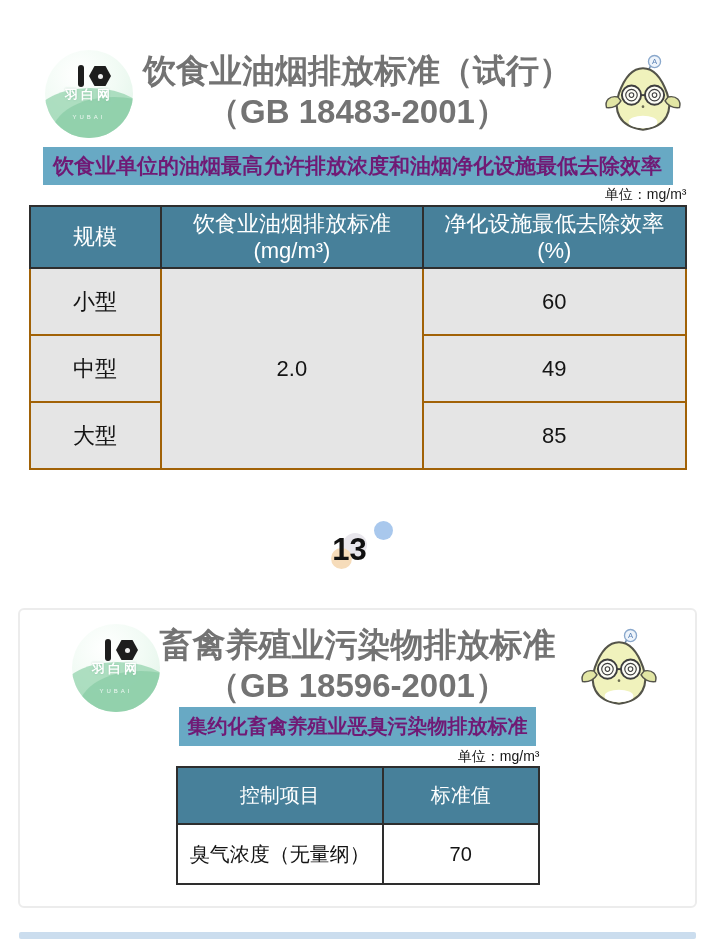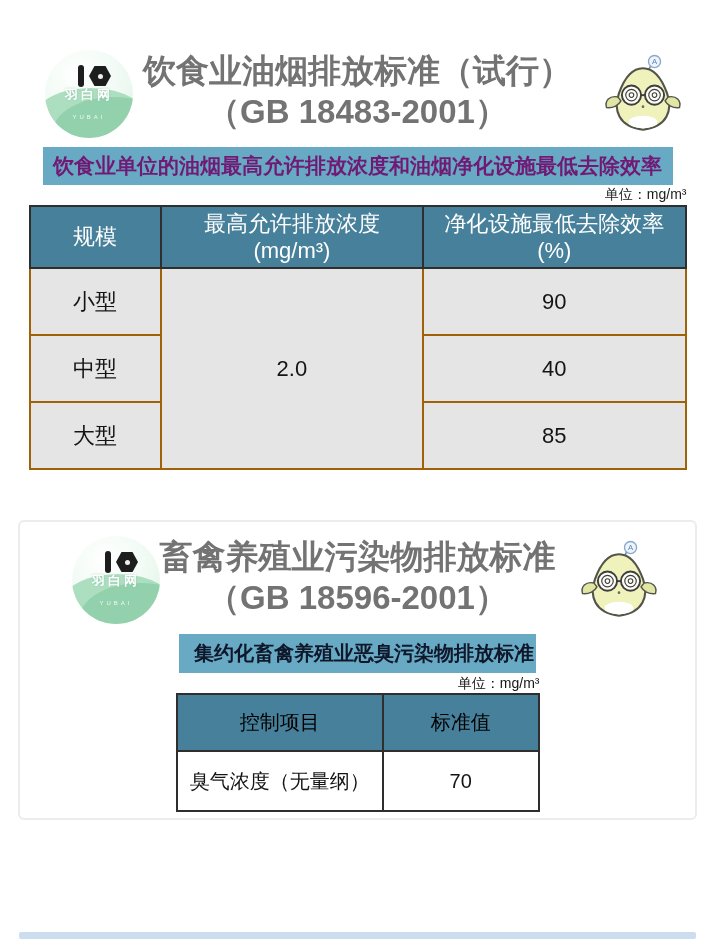--- a/index.html
+++ b/index.html
@@ -54,27 +54,27 @@
   .t1 th { background:#47809A; color:#fff; font-weight:400; height:62px;
            border:2px solid #2e2e2e; line-height:1.25; }
   .t1 td { background:#e5e5e5; height:67px; border:2px solid #a16207; }
   .t1 .c1 { width:20%; } .t1 .c2 { width:40%; } .t1 .c3 { width:40%; }
   
   .card { position:relative; width:679px; height:300px; margin:32px auto 0;
           border:2px solid #ececec; border-radius:6px; padding-top:14px; background:#fff; }
   .card .title-row { margin-top:0; height:82px; }
   .card .logo { left:52px; }
   .card .mascot { right:28px; }
-  .banner2 { width:357px; margin:16px auto 0; background:#68A9C4; color:#0f172a;
-             font-size:20px; font-weight:700; text-align:right; padding:6px 2px;
+  .banner2 { width:357px; margin:1px auto 0; background:#68A9C4; color:#701a75;
+             font-size:20px; font-weight:700; text-align:center; padding:6px 2px;
              white-space:nowrap; overflow:hidden; }
   .t2-wrap { width:364px; margin:0 auto; }
   .t2-unit { text-align:right; font-size:14px; height:20px; padding-top:2px; }
   .t2 { width:364px; font-size:20px; }
-  .t2 th { background:#47809A; color:#000000; font-weight:400; height:57px; border:2px solid #2e2e2e; }
+  .t2 th { background:#47809A; color:#ffffff; font-weight:400; height:57px; border:2px solid #2e2e2e; }
   .t2 td { background:#fff; height:60px; border:2px solid #2e2e2e; }
   .t2 .c1 { width:57%; } .t2 .c2 { width:43%; }
   .bottom-strip { position:absolute; left:19px; top:932px; width:677px; height:7px;
                   background:#CBDDEE; border-radius:2px; z-index:3; }
 </style>
 </head>
 <body>
 
 <section class="sec-top">
 
@@ -113,48 +113,54 @@
   </div>
 
   <div class="banner">饮食业单位的油烟最高允许排放浓度和油烟净化设施最低去除效率</div>
   <div class="unit-line">单位：mg/m³</div>
 
   <table class="t1">
     <thead>
       <tr>
         <th class="c1">规模</th>
         <th class="c2">
-          <span>最高允许排放浓度</span><br>
+          <span>饮食业油烟排放标准</span><br>
           <span>(mg/m³)</span>
         </th>
         <th class="c3">
           <span>净化设施最低去除效率</span><br>
           <span>(%)</span>
         </th>
       </tr>
     </thead>
     <tbody>
       <tr>
         <td>小型</td>
         <td rowspan="3">2.0</td>
-        <td>90</td>
+        <td>60</td>
       </tr>
       <tr>
         <td>中型</td>
-        <td>40</td>
+        <td>49</td>
       </tr>
       <tr>
         <td>大型</td>
         <td>85</td>
       </tr>
     </tbody>
   </table>
 </section>
 
 <section class="sec-bottom">
+  <div class="pagenum-wrap">
+    <span class="dot dot-gray"></span>
+    <span class="dot dot-peach"></span>
+    <span class="dot dot-blue"></span>
+    <span class="pagenum">13</span>
+  </div>
 
   <div class="card">
     <div class="title-row">
       <div class="logo">
         <span class="wave1"></span>
         <span class="wave2"></span>
         <span class="glyph-bar"></span>
         <span class="glyph-hex"></span>
         <div class="logo-text">羽白网</div>
         <div class="logo-sub">YUBAI</div>

